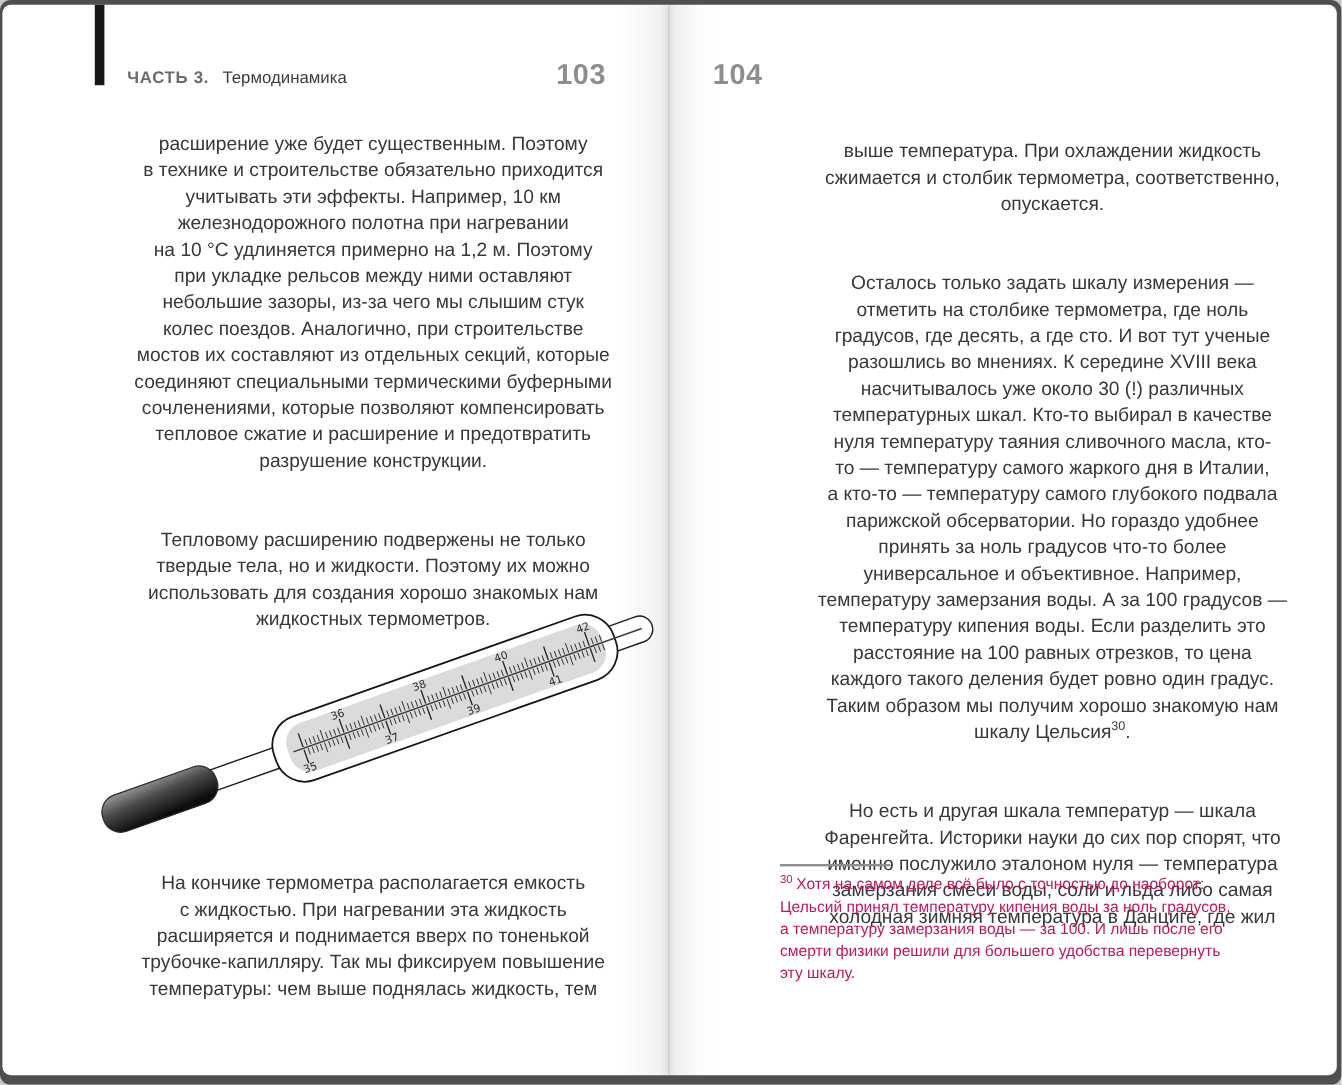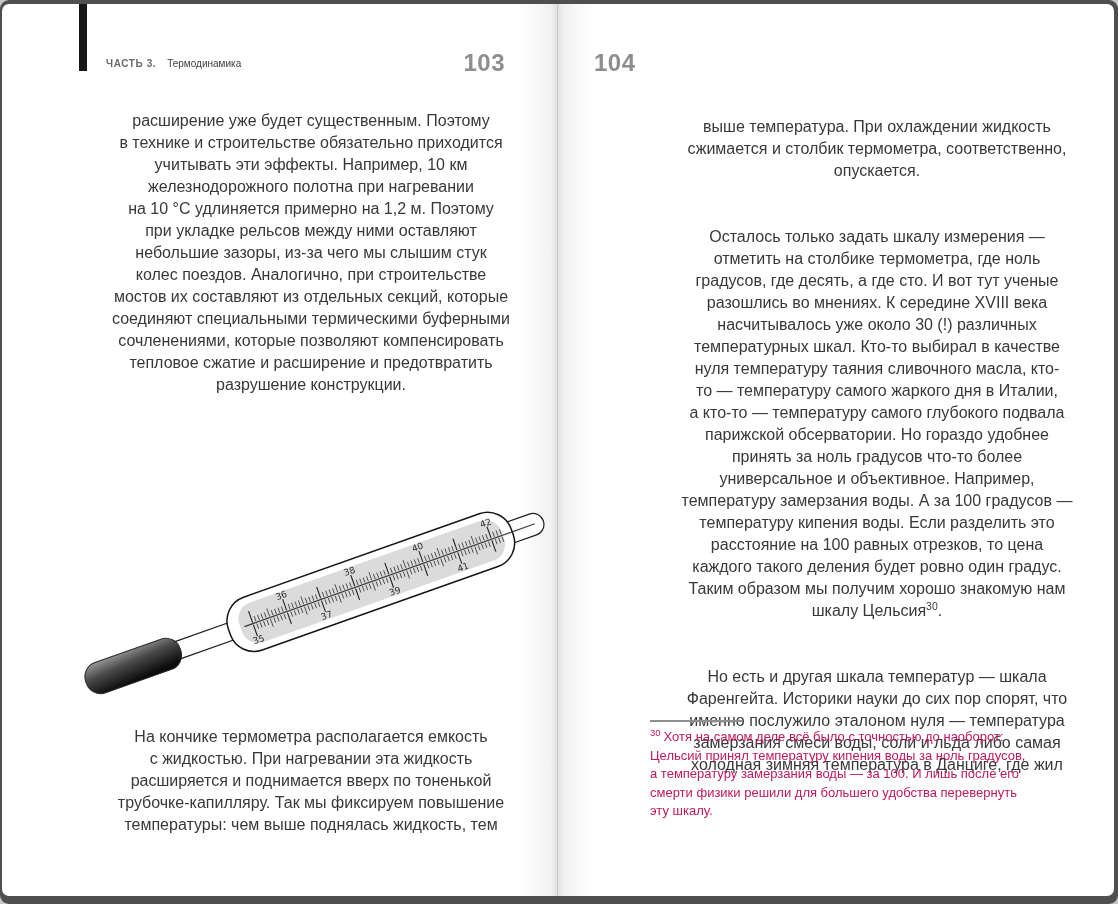--- a/index.html
+++ b/index.html
@@ -40,21 +40,21 @@
   .gutter-line{
     position:absolute;top:0;bottom:0;left:557px;width:1px;
     background:#c9c9c9;
   }
   .chapter-bar{
     position:absolute;left:79px;top:0;width:8px;height:71px;
     background:#171717;
   }
   .page-header{
     position:absolute;left:106px;top:55px;
-    font-size:10px;line-height:18px;
+    font-size:14px;line-height:18px;
     white-space:nowrap;
   }
   .part-label{
     font-weight:bold;color:#6b6b6b;letter-spacing:0.6px;
   }
   .part-title{
     color:#3c3c3c;margin-left:11px;
   }
   .pnum{
     position:absolute;top:49px;
@@ -120,20 +120,24 @@
 железнодорожного полотна при нагревании
 на 10 °С удлиняется примерно на 1,2 м. Поэтому
 при укладке рельсов между ними оставляют
 небольшие зазоры, из-за чего мы слышим стук
 колес поездов. Аналогично, при строительстве
 мостов их составляют из отдельных секций, которые
 соединяют специальными термическими буферными
 сочленениями, которые позволяют компенсировать
 тепловое сжатие и расширение и предотвратить
 разрушение конструкции.</p>
+        <p class="para">Тепловому расширению подвержены не только
+твердые тела, но и жидкости. Поэтому их можно
+использовать для создания хорошо знакомых нам
+жидкостных термометров.</p>
       </div>
 
       <svg class="thermo" viewBox="0 0 500 220" width="500" height="220">
         <defs>
           <linearGradient id="bulbGrad" x1="0" y1="0" x2="0.25" y2="1">
             <stop offset="0" stop-color="#9d9d9d"></stop>
             <stop offset="0.45" stop-color="#4a4a4a"></stop>
             <stop offset="1" stop-color="#0d0d0d"></stop>
           </linearGradient>
         </defs>

